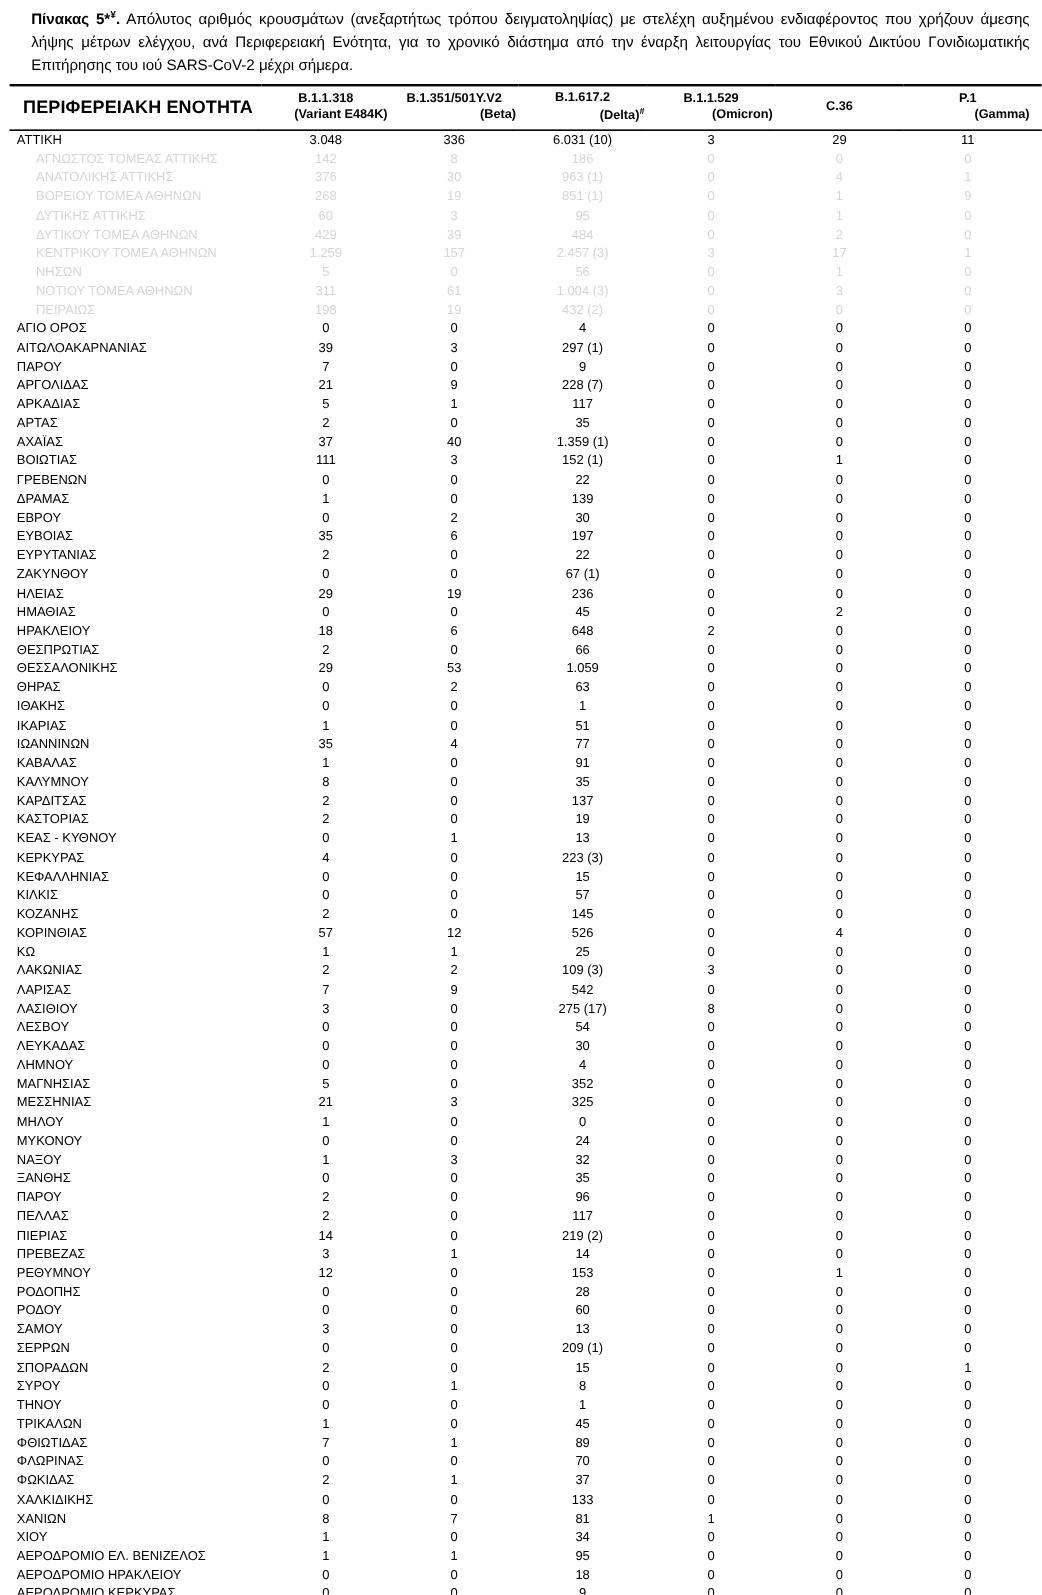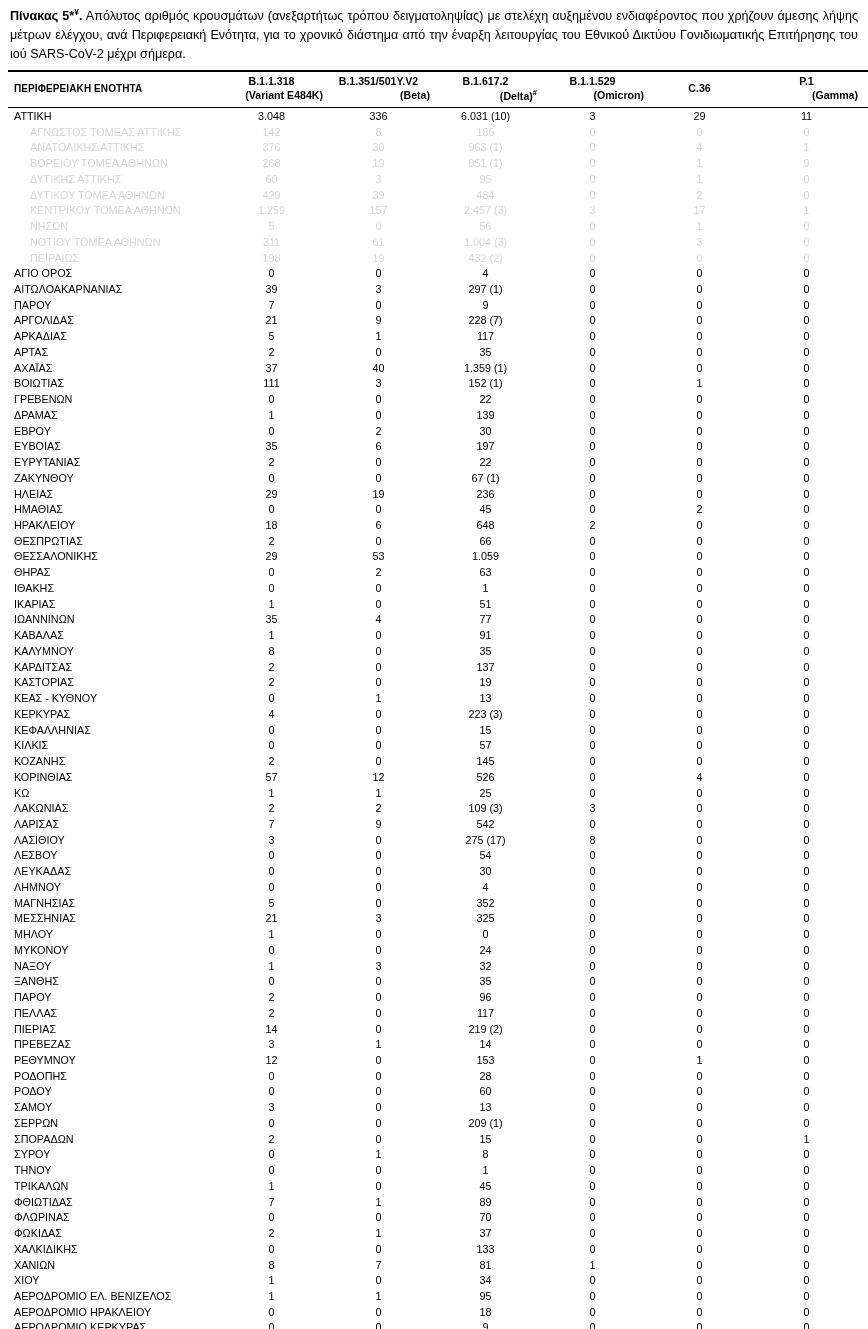--- a/index.html
+++ b/index.html
@@ -22,21 +22,21 @@
     padding: 6px 8px 0 8px;
     position: relative;
   }
 
   
   .caption {
     font-size: 12.6px;
     line-height: 1.52;
     text-align: justify;
     text-justify: inter-word;
-    margin: 0 0 5px 0;
+    margin: 0 0 5px 16px;
     padding: 0 2px 0 2px;
   }
   .caption .lead {
     font-weight: bold;
   }
   .caption .sup {
     font-size: 8.5px;
     vertical-align: super;
     font-weight: bold;
   }
@@ -52,23 +52,23 @@
 
   thead th {
     font-size: 10.6px;
     font-weight: bold;
     text-align: center;
     vertical-align: middle;
     padding: 3px 2px 4px 2px;
     line-height: 1.28;
   }
   thead th.region-head {
-    text-align: left;
+    text-align: center;
     padding-left: 6px;
-    font-size: 10px;
+    font-size: 15px;
     letter-spacing: 0.1px;
     margin-left: 40px;
   }
   thead tr.head-row {
     border-top: 2.6px solid #000;
     border-bottom: 1.9px solid #000;
   }
   thead th .hd-l1 { display: block; }
   thead th .hd-l2 { display: block; text-align: right; }
   thead th .sup {

